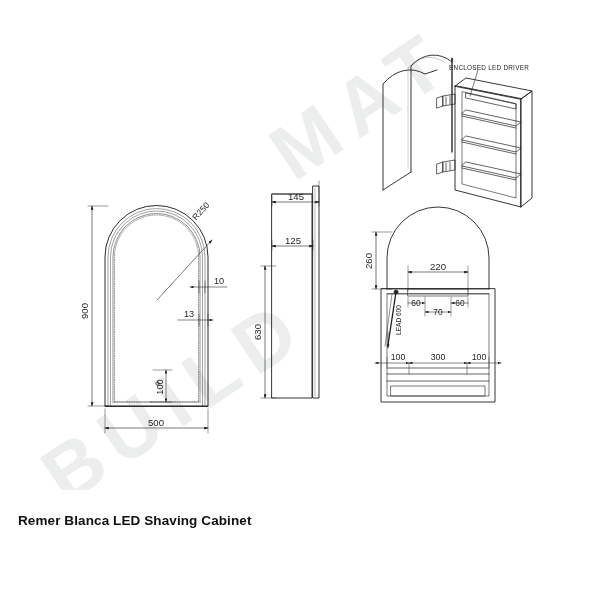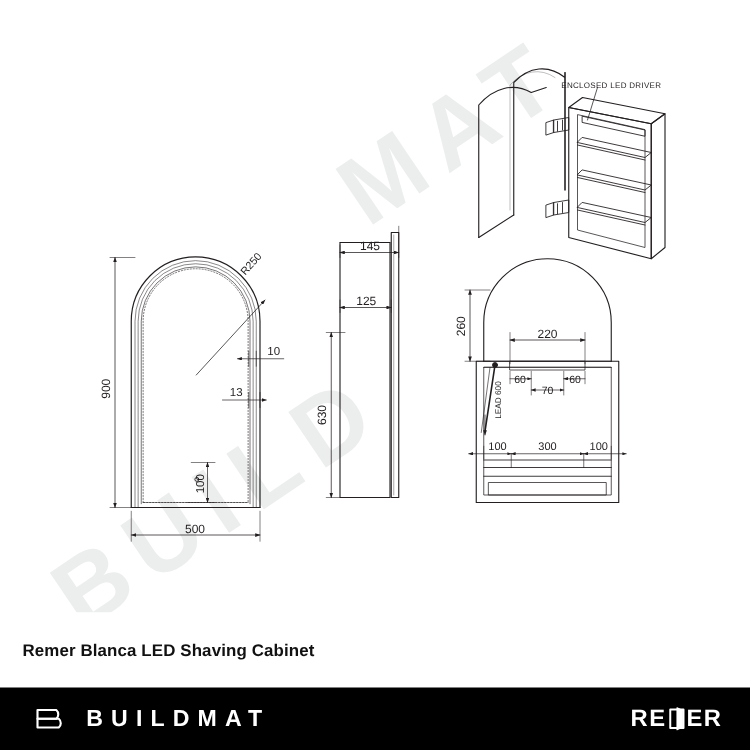--- a/index.html
+++ b/index.html
@@ -331,37 +331,14 @@
         <text x="479" y="360" font-size="8.8" text-anchor="middle">100</text>
         <text x="401" y="320" font-size="6.6" text-anchor="middle" transform="rotate(-90 401 320)">LEAD 600</text>
       </g>
     </svg>
   </div>
 
   <div id="caption">
     <span id="caption-text">Remer Blanca LED Shaving Cabinet</span>
   </div>
 
-  <div id="footer">
-
-    <div id="buildmat-brand">
-      <svg width="32" height="24" viewBox="0 0 32 24">
-        <g fill="none" stroke="#ffffff" stroke-width="1.7" stroke-linejoin="round" stroke-linecap="round">
-          <path d="M4,5 L19,5 A4.6,4.6 0 0 1 19,12 L4,12 Z"></path>
-          <path d="M4,12 L21,12 A4.6,4.6 0 0 1 21,19 L4,19 Z"></path>
-        </g>
-      </svg>
-      <span id="buildmat-wordmark">BUILDMAT</span>
-    </div>
-
-    <div id="remer-brand">
-      <span class="remer-letters">RE</span>
-      <svg width="15" height="20" viewBox="0 0 15 20" style="margin:0 0.5px;">
-        <g fill="none" stroke="#ffffff" stroke-width="1.6" stroke-linejoin="round">
-          <path d="M2.2,2.6 L12.8,2.6 L12.8,17.4 L2.2,17.4 Z"></path>
-          <path d="M7.6,1.2 L12.2,3.4 L12.2,16.6 L7.6,18.8 Z" fill="#ffffff" stroke="#ffffff" stroke-width="0.9"></path>
-        </g>
-      </svg>
-      <span class="remer-letters">ER</span>
-    </div>
-  </div>
 
 </div>
 
 </body></html>

